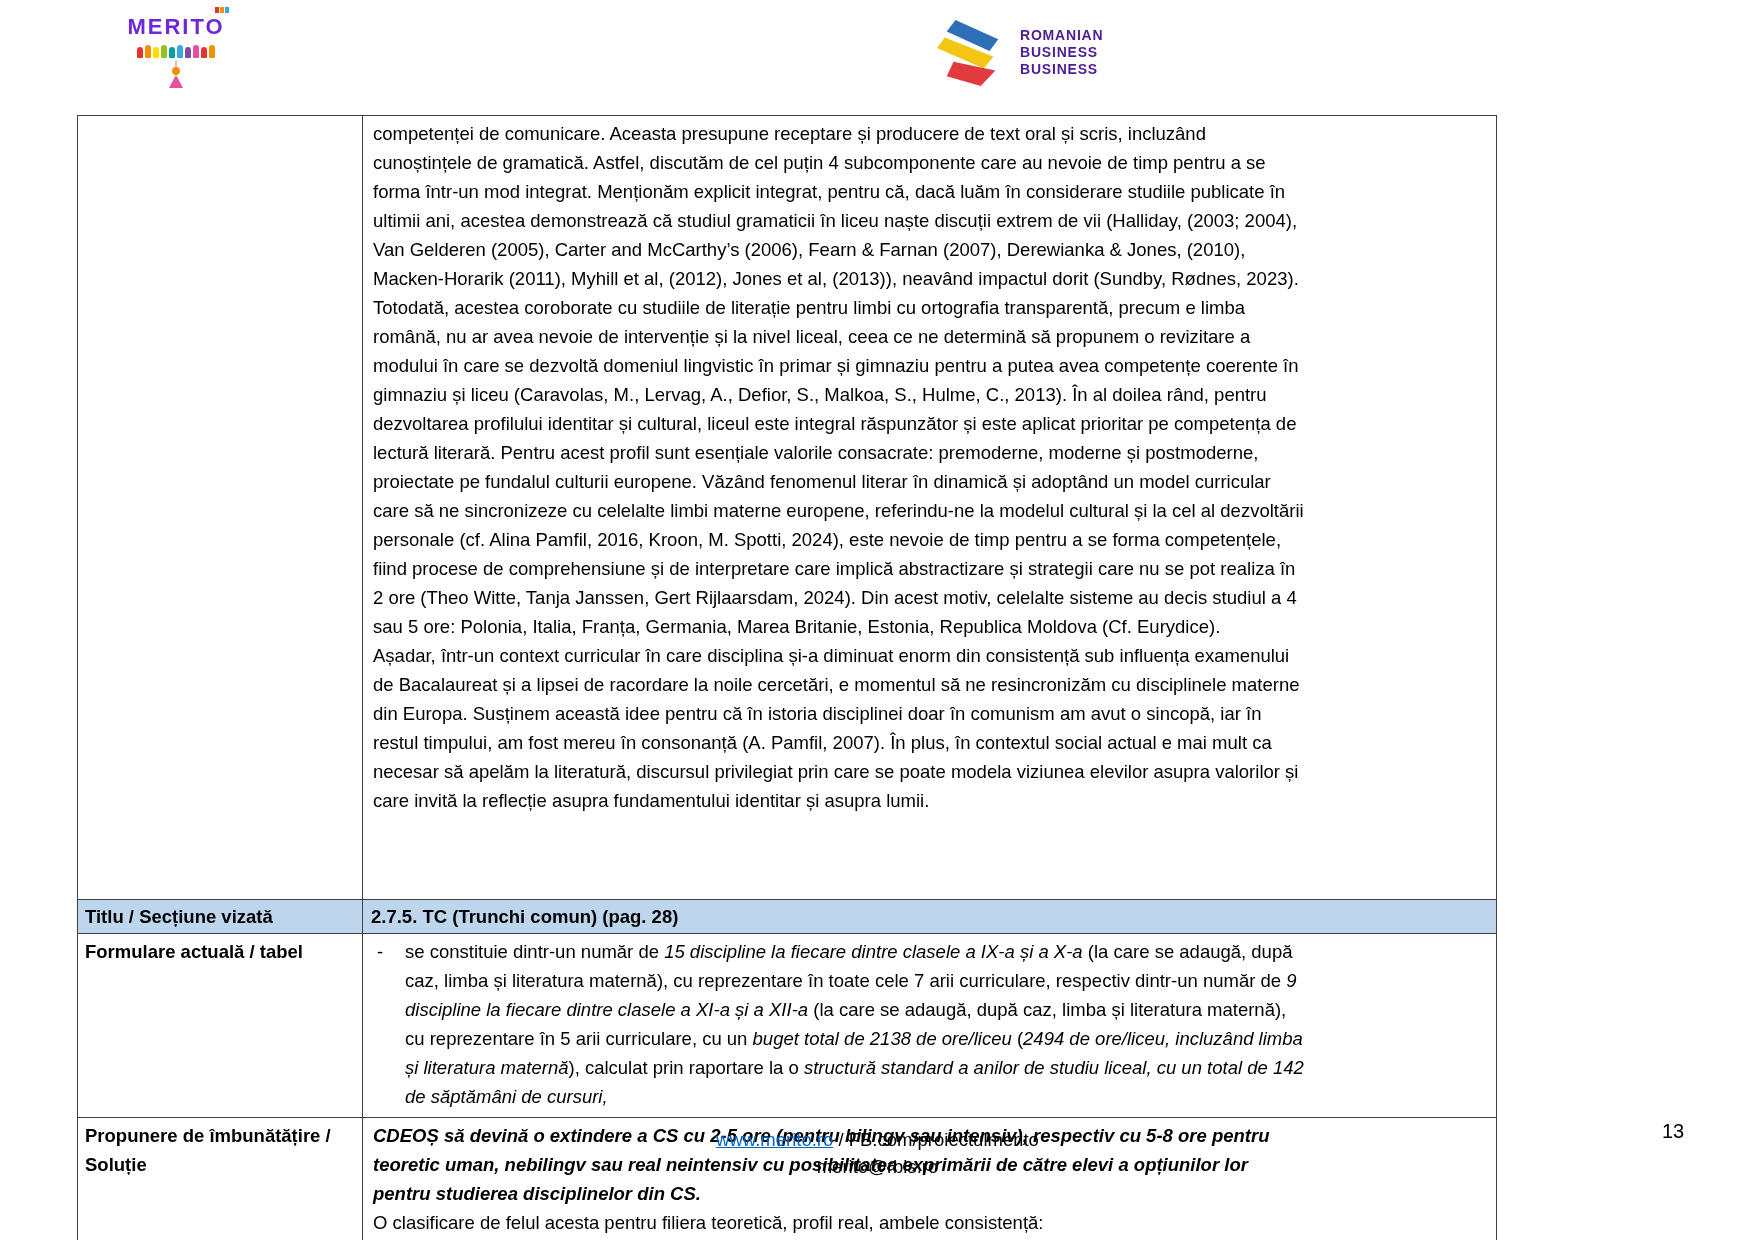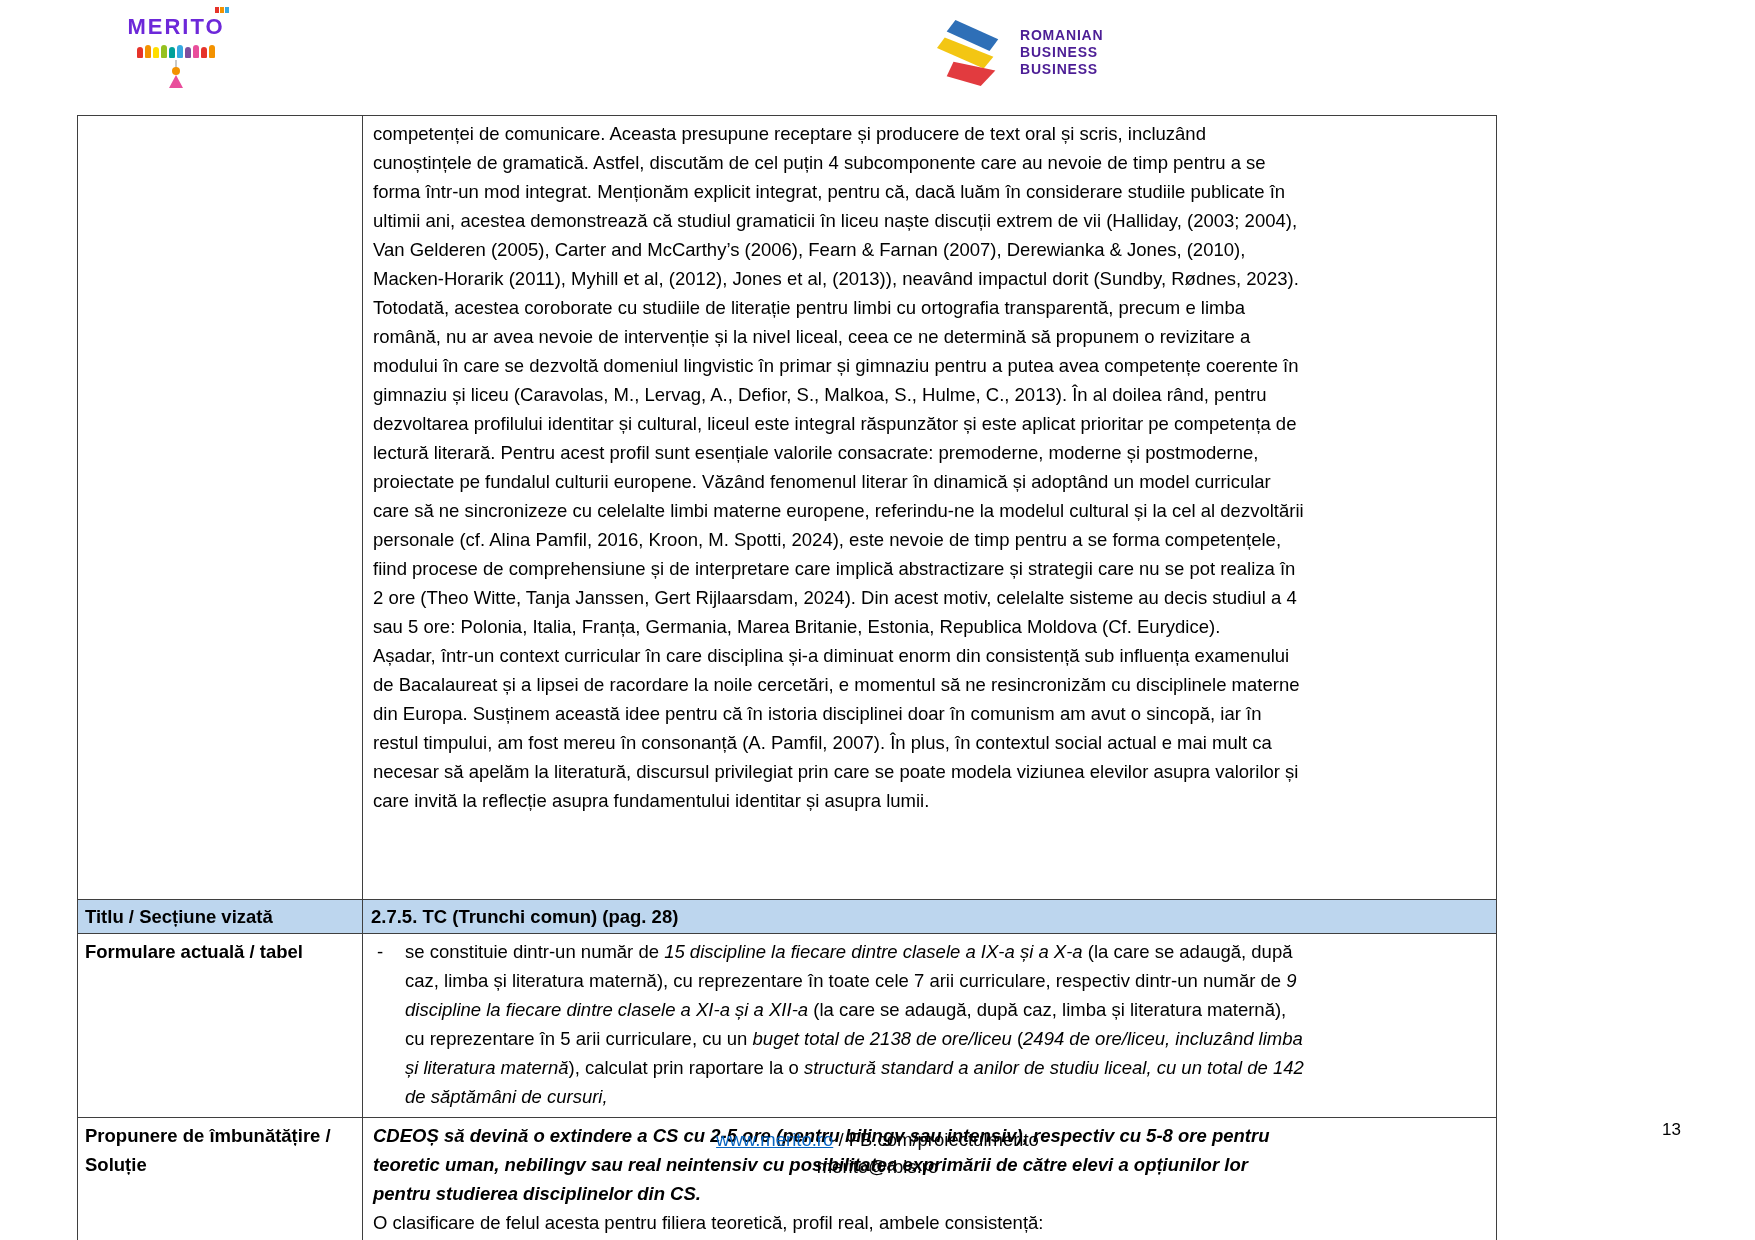--- a/index.html
+++ b/index.html
@@ -66,21 +66,21 @@
   tr.highlight td { background:#BDD6EE; font-weight:700; padding-top:2px; padding-bottom:2px; }
   .para { margin:0; }
   .bullet-item { position:relative; padding-left:32px; }
   .bullet-dash { position:absolute; left:4px; top:0; }
   .i { font-style:italic; }
   .bold-para { font-weight:700;font-style:italic; }
 
   
   .footer { position:absolute; left:0; right:0; top:1126px; text-align:center; font-size:18.5px; line-height:27px; }
   .footer a { color:#0563C1; text-decoration:underline; cursor:pointer; }
-  .page-number { position:absolute; left:1662px; top:1120px; font-size:17px; }
+  .page-number { position:absolute; left:1662px; top:1120px; font-size:20px; }
 </style>
 </head>
 <body>
 
 <div class="page">
 
   <div class="merito-logo">
     <div class="merito-wordmark">
       <span class="merito-text">MERITO</span>
       <span class="merito-flag-icon">

